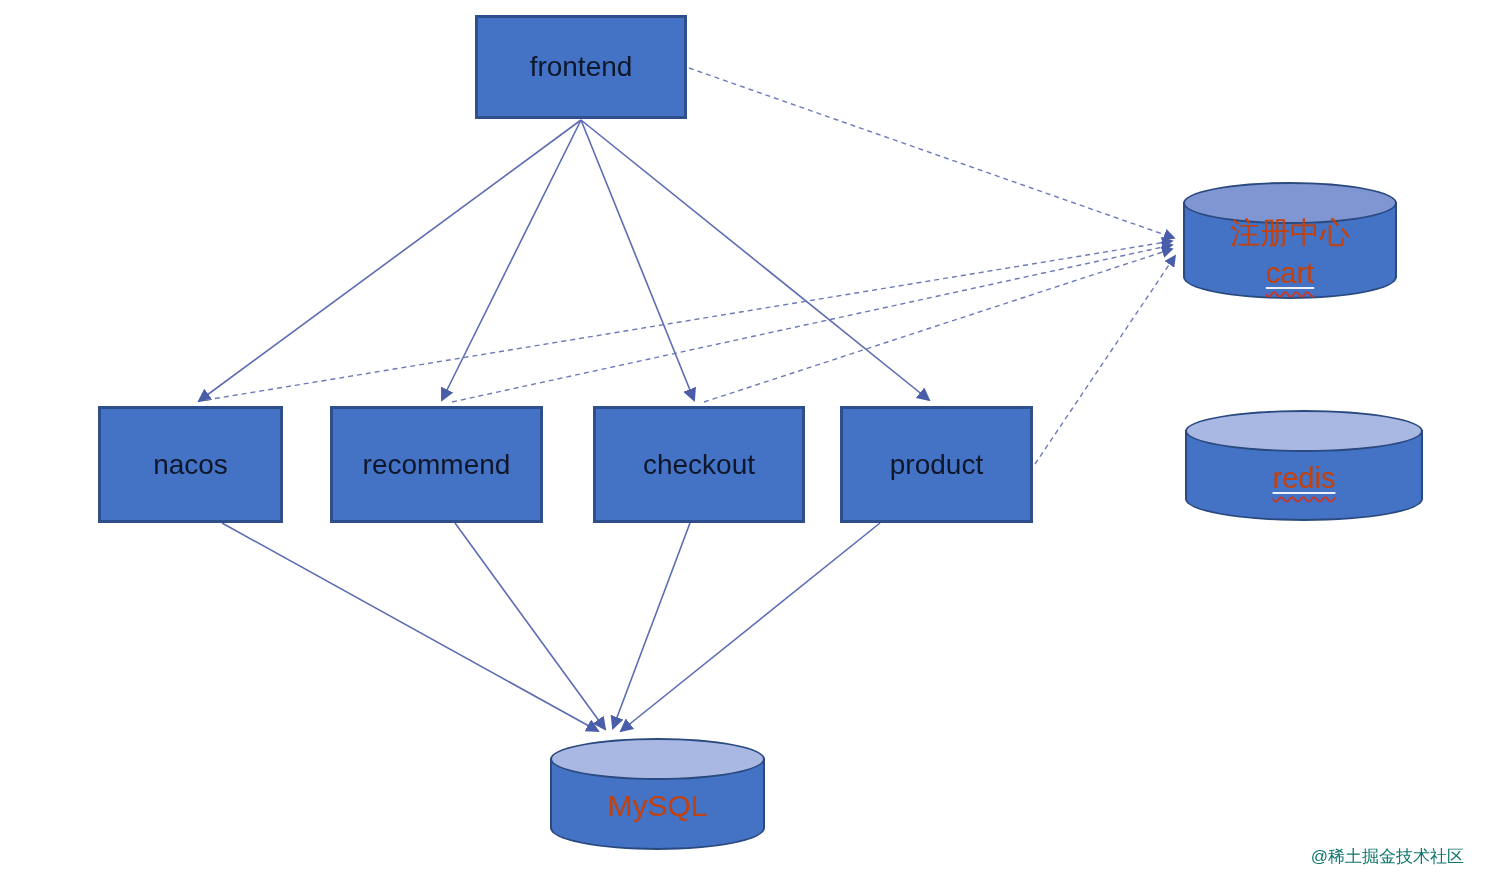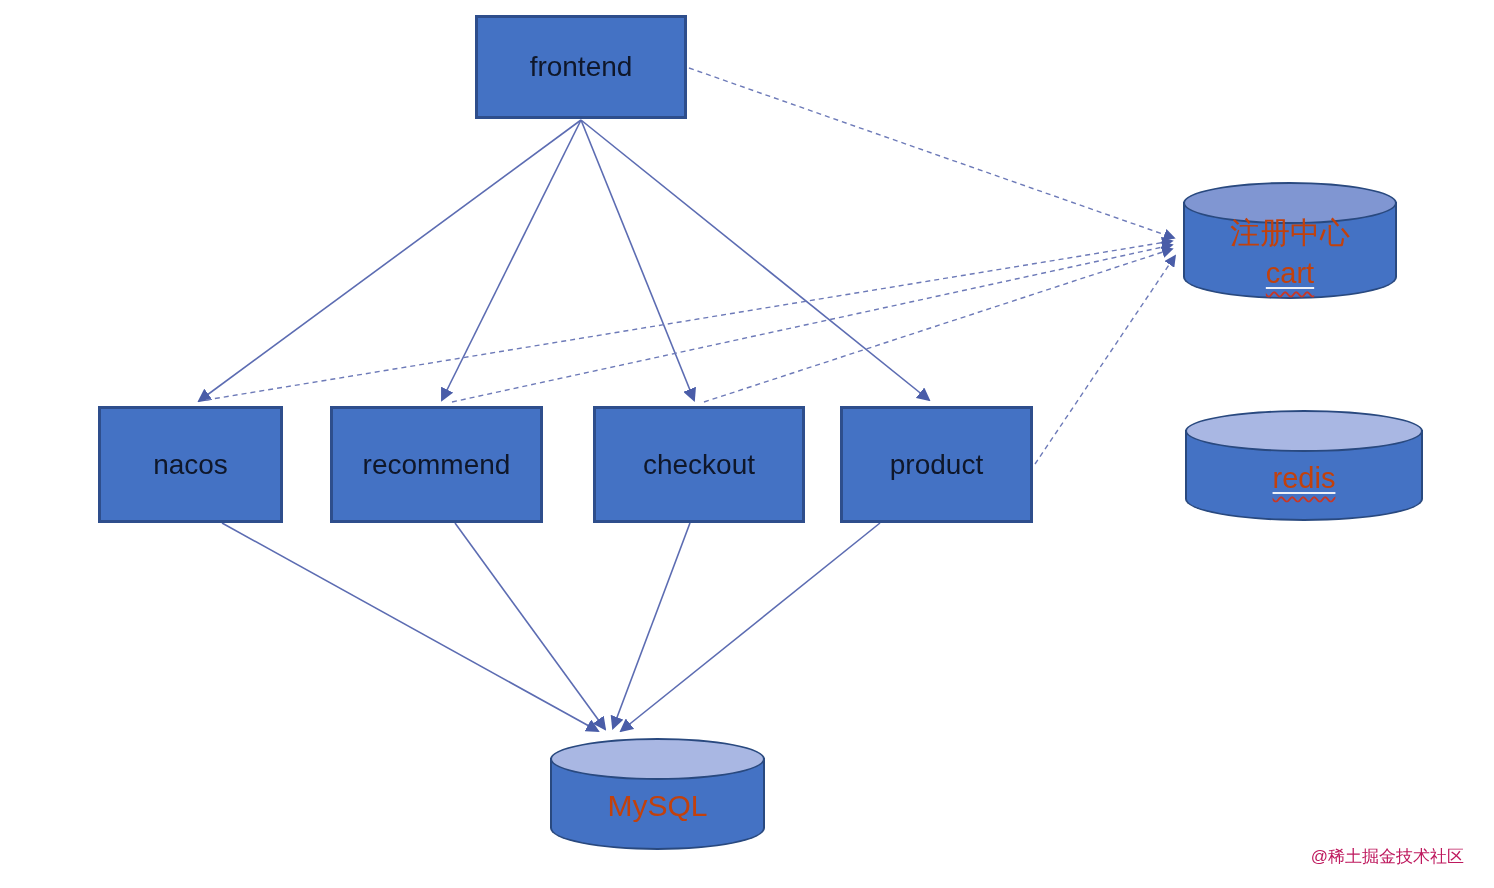--- a/index.html
+++ b/index.html
@@ -52,21 +52,21 @@
     text-decoration-thickness:2px;
     text-underline-offset:4px;
   }
   .misspelled {
     text-decoration:underline wavy #c63727;
     text-decoration-thickness:2px;
     text-underline-offset:8px;
   }
   #watermark {
     position:absolute; right:30px; bottom:20px;
-    color:#be185d; font-size:17px; z-index:4;margin-left:12px;
+    color:#0f766e; font-size:17px; z-index:4;margin-left:12px;
   }
 </style>
 </head>
 <body>
 
 <div id="canvas">
 
   <svg id="edges" xmlns="http://www.w3.org/2000/svg">
     <defs>
       <marker id="arrow" viewBox="0 0 10 10" refX="8.5" refY="5" markerWidth="8.5" markerHeight="8.5" orient="auto">

